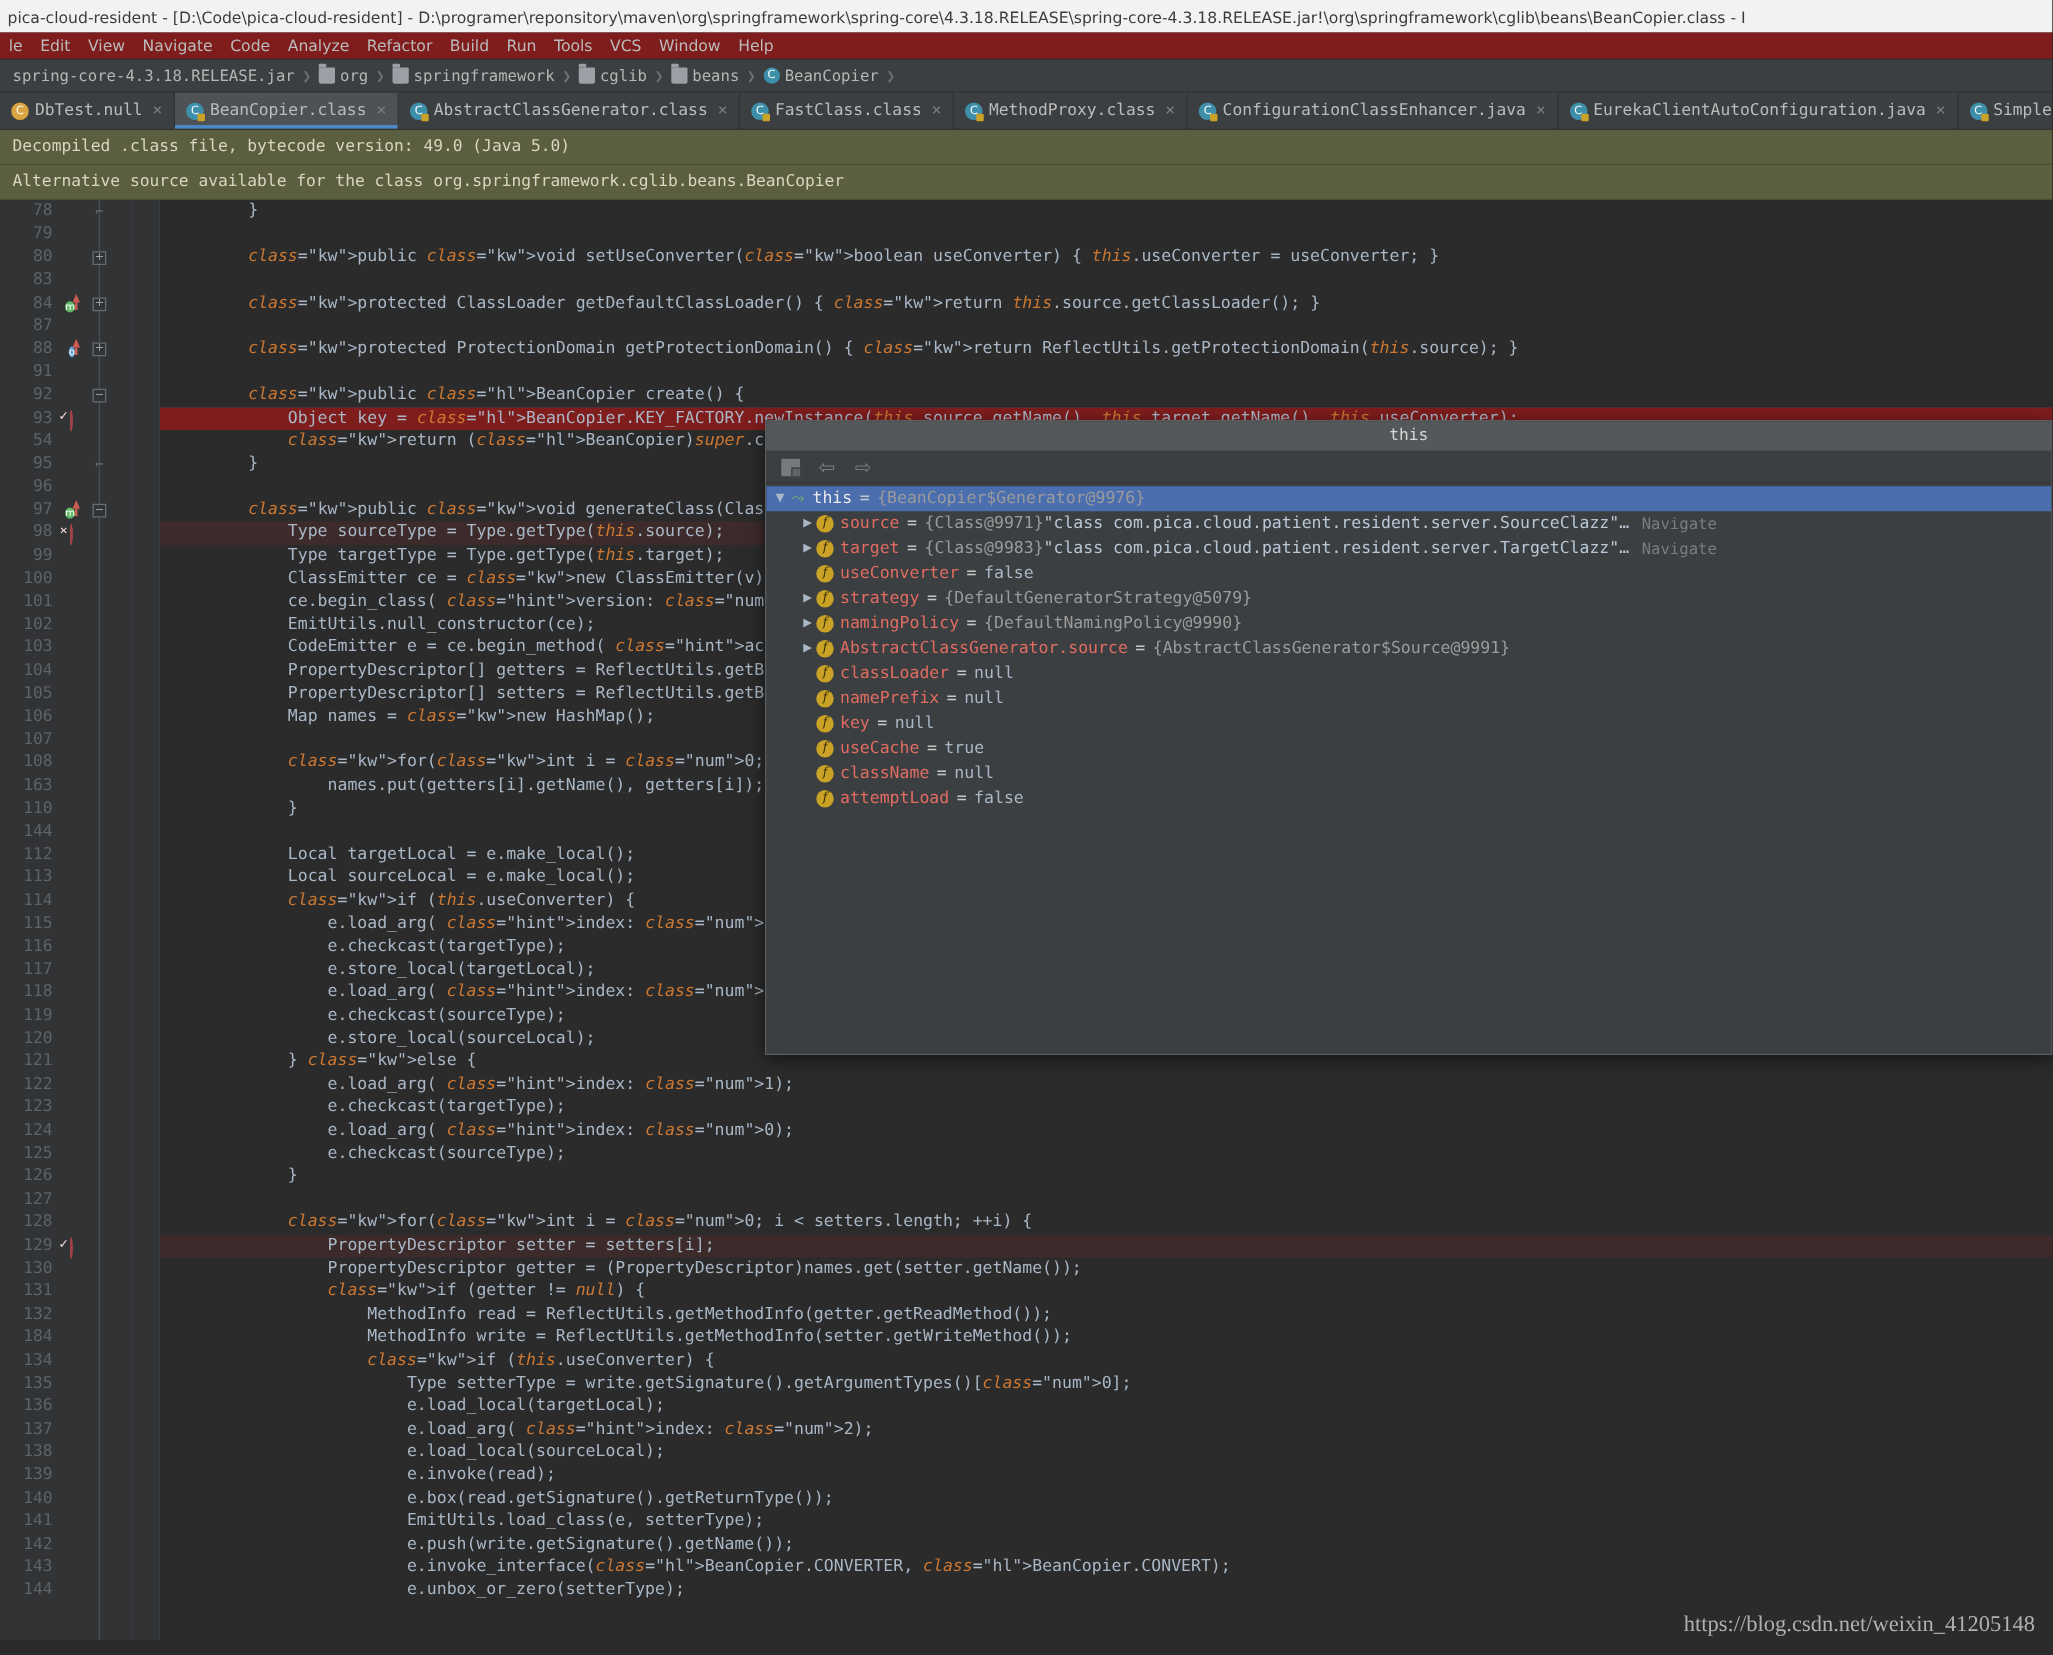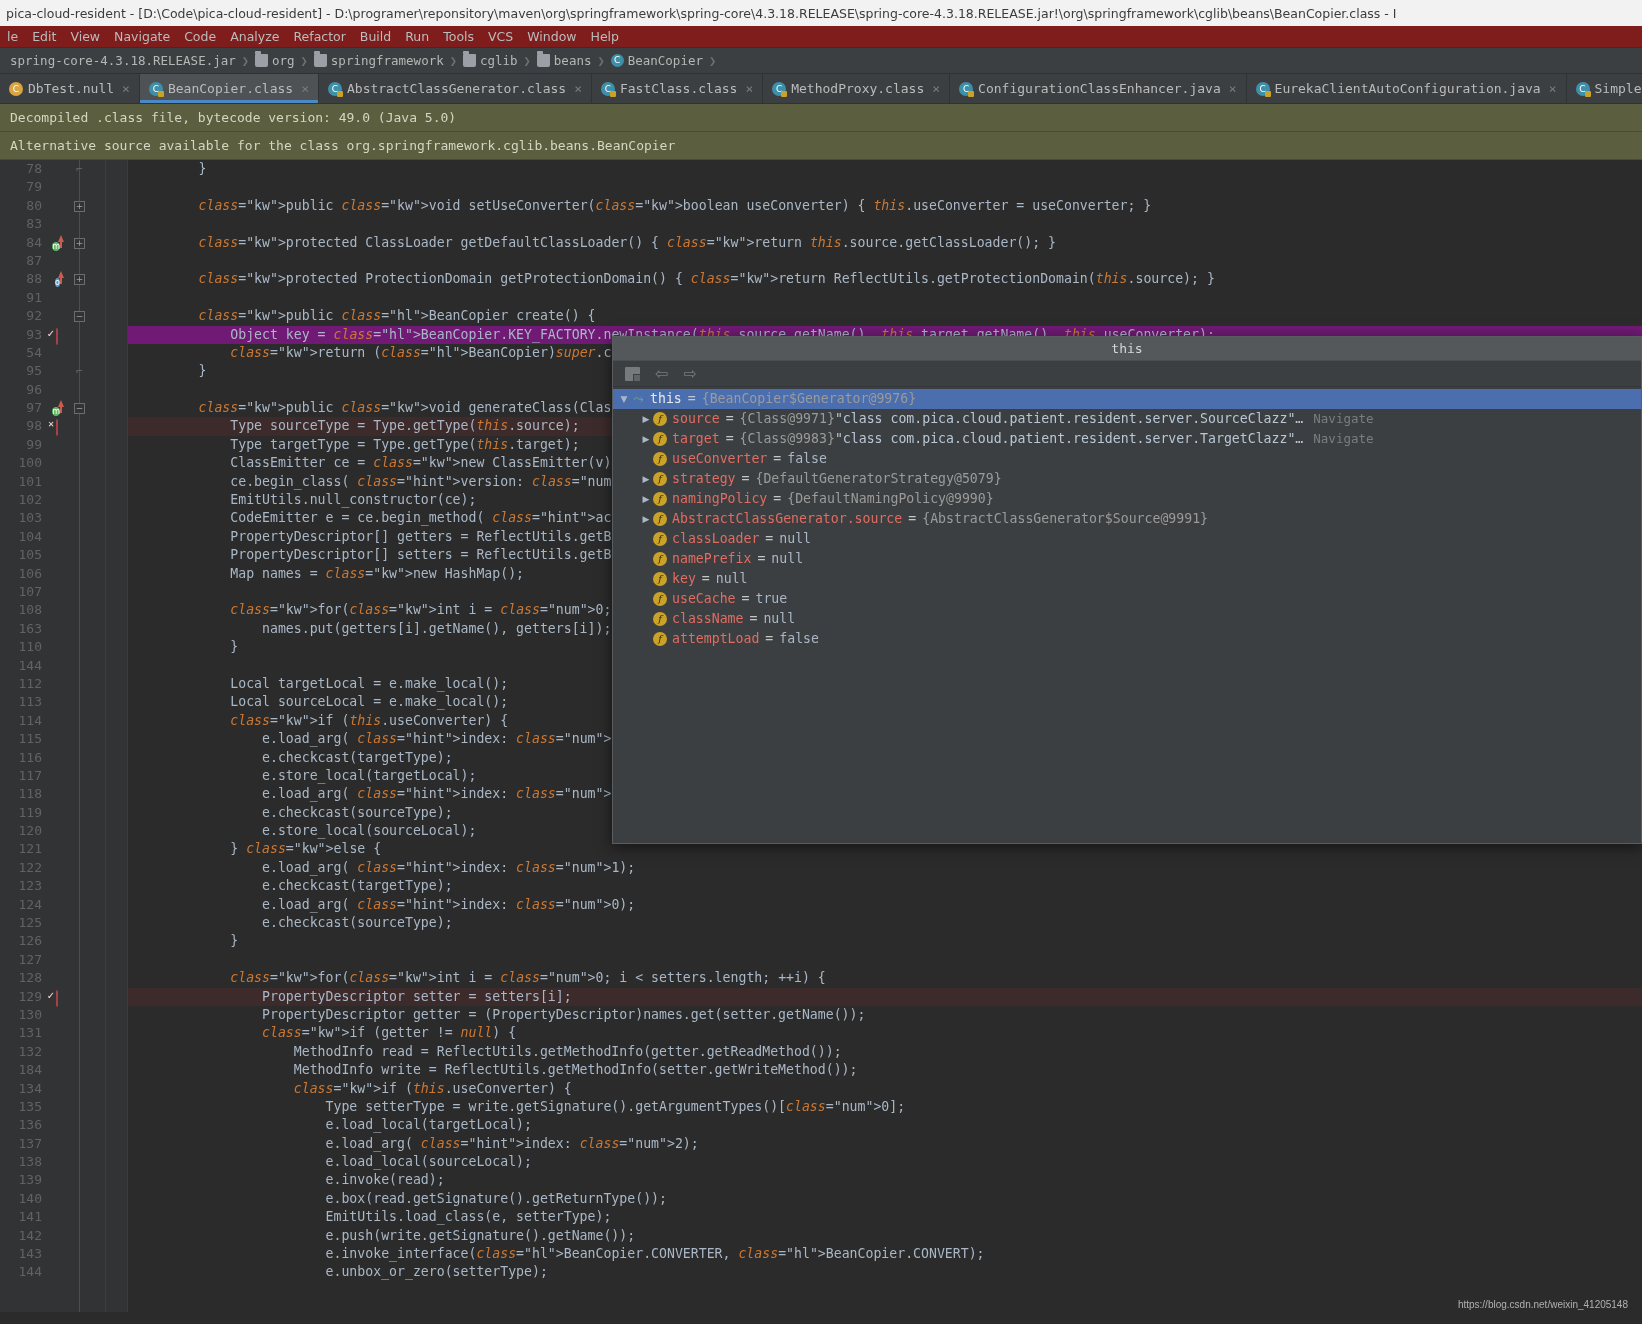--- a/index.html
+++ b/index.html
@@ -100,21 +100,21 @@
     position:absolute; left:79px; top:0; width:1px; height:100%;
     background:#4b4f51;
   }
   .vsep{ position:absolute; top:0; width:1px; height:100%; background:#3a3d3f; }
 
   #code{
     position:absolute; left:128px; top:0; right:0; height:100%;
     font-size:13.2px; line-height:18.4px; white-space:pre;
   }
   .cline{ height:18.4px; line-height:18.4px; padding-left:7px; white-space:pre; position:relative;}
-  .cline.sel{ background:#701a75; }
+  .cline.sel{ background:#7f1d1d; }
   .cline.errline{ background:#3d2b2b; }
 
   
   .rowbg-sel{ position:absolute; left:128px; right:0; height:18.4px; background:#2f5481; }
   .rowbg-err{ position:absolute; left:128px; right:0; height:18.4px; background:#3d2b2b; }
 
   
   .kw{ color:#cc7832;font-style:italic; }
 
   
@@ -208,22 +208,22 @@
   .vname.thisname{ color:#e9e9e9; }
   .veq{ color:#c6c6c6; margin:0 6px; }
   .vref{ color:#9b9b9b; }
   .vval{ color:#a9b7c6; }
   .vstr{ color:#b9c7d6; }
   .vnav{ color:#7a7d80; margin-left:10px; font-size:12.5px; }
 
   
   #watermark{
     position:absolute; right:14px; bottom:14px; z-index:80;
-    font-family:Liberation Sans, sans-serif;
-    font-size:10px; color:#b8b8b8; opacity:.95;
+    font-family:Liberation Serif, serif;
+    font-size:18px; color:#b8b8b8; opacity:.95;
   }
 </style>
 </head>
 <body>
 
 <div id="titlebar">
   <span>pica-cloud-resident - [D:\Code\pica-cloud-resident] - D:\programer\reponsitory\maven\org\springframework\spring-core\4.3.18.RELEASE\spring-core-4.3.18.RELEASE.jar!\org\springframework\cglib\beans\BeanCopier.class - I</span>
 </div>
 
 <div id="menubar">

